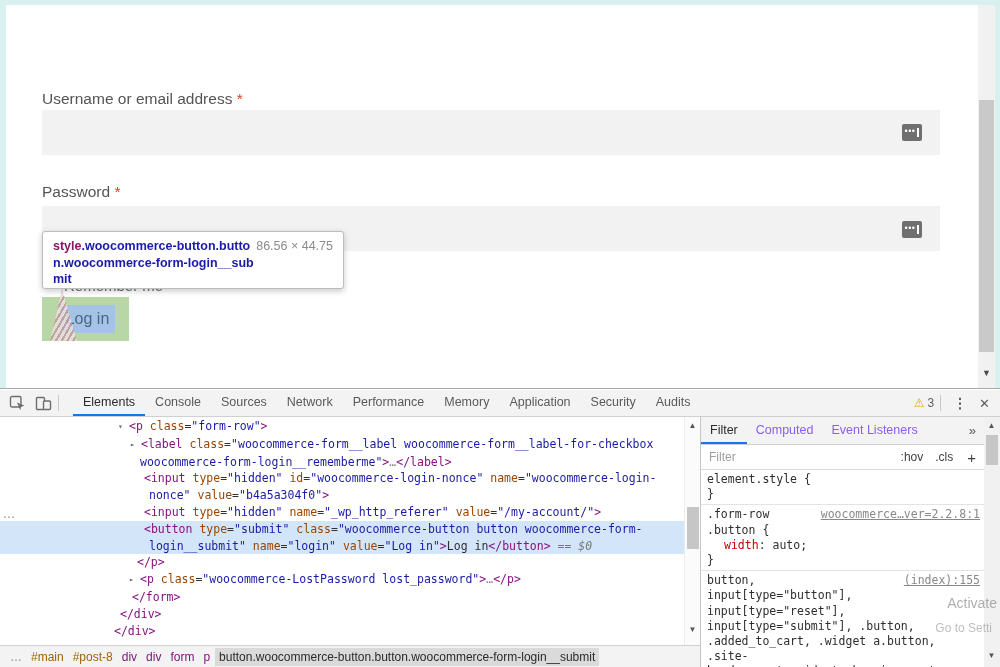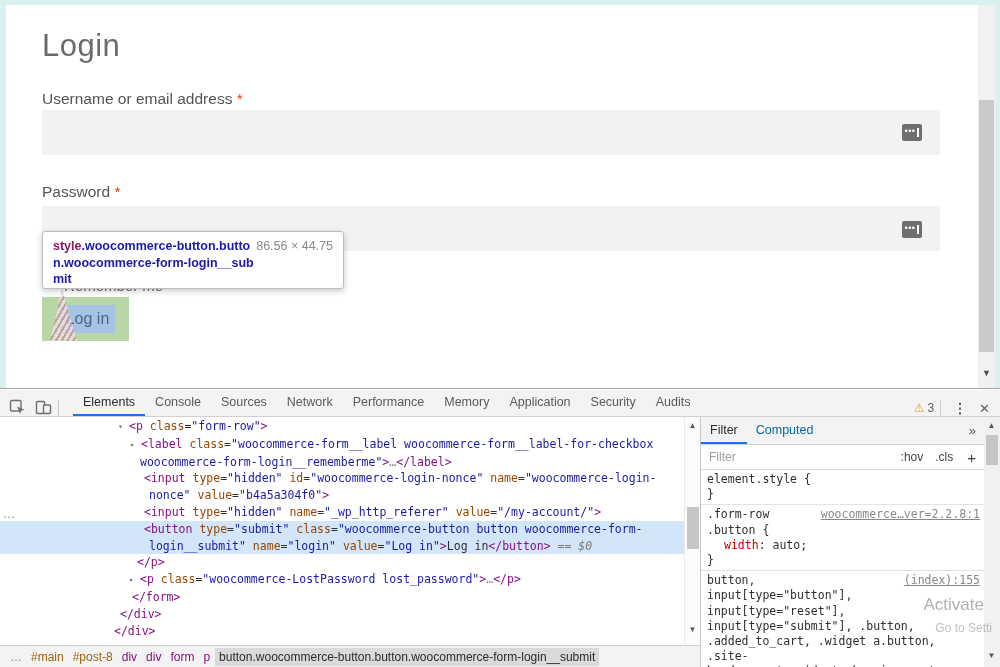--- a/index.html
+++ b/index.html
@@ -41,21 +41,21 @@
             -webkit-clip-path:polygon(45% 0,0 100%,100% 100%);clip-path:polygon(45% 0,0 100%,100% 100%);}
 
   .btn-green{position:absolute;left:42px;top:297px;width:87px;height:44px;background:#b9d7a6;z-index:2;}
   .btn-blue{position:absolute;left:60px;top:305px;width:55px;height:28px;background:#a4c3e6;z-index:3;
             display:flex;align-items:center;justify-content:center;font-size:16px;color:#4a6882;}
 
   
   .devtools{position:absolute;left:0;top:388px;width:1000px;height:279px;background:#fff;
             border-top:1px solid #a8a8a8;box-sizing:border-box;}
   .dt-toolbar{position:absolute;left:0;top:1px;width:1000px;height:27px;background:#f3f3f3;
-              border-bottom:1px solid #d0d0d0;display:flex;align-items:flex-end;box-sizing:border-box;}
+              border-bottom:1px solid #d0d0d0;display:flex;align-items:center;box-sizing:border-box;}
   .tb-icon{width:17px;height:17px;margin-left:9px;flex:0 0 auto;}
   .v-sep{width:1px;height:16px;background:#c9c9c9;margin:0 6px;flex:0 0 auto;}
   .dt-tabs{display:flex;height:26px;margin-left:8px;}
   .dt-tab{padding:0 10px;font-size:12.5px;color:#5a5a5a;line-height:25px;white-space:nowrap;}
   .dt-tab.active{color:#2b2b2b;box-shadow:inset 0 -2px 0 #1a73e8;}
   .tb-right{margin-left:auto;display:flex;align-items:center;}
   .warn-icon{color:#e9a100;font-size:12px;margin-right:3px;}
   .warn-count{color:#5f5f5f;font-size:12px;}
   .kebab-icon{color:#5f5f5f;font-size:14px;font-weight:bold;padding:0 6px;}
   .close-icon{color:#5f5f5f;font-size:13px;padding:0 10px 0 6px;}
@@ -87,50 +87,49 @@
                 border-top:1px solid #d0d0d0;display:flex;align-items:center;font-size:12px;
                 box-sizing:border-box;padding-left:6px;overflow:hidden;}
   .crumb{padding:2px 4px;margin-right:1px;white-space:nowrap;}
   .crumb.more{color:#8a8a8a;}
   .crumb.id{color:#a16207;}
   .crumb.tag{color:#881280;}
   .crumb.selected{background:#dadada;color:#2b2b2b;}
 
   .dt-styles{position:absolute;left:701px;top:28px;width:283px;height:251px;overflow:hidden;}
   .st-tabs{height:27px;background:#f3f3f3;border-bottom:1px solid #d0d0d0;display:flex;align-items:center;}
-  .st-tab{padding:0 9px;font-size:12.5px;color:#0369a1;height:26px;line-height:25px;white-space:nowrap;}
+  .st-tab{padding:0 9px;font-size:12.5px;color:#8b5cf6;height:26px;line-height:25px;white-space:nowrap;}
   .st-tab.active{color:#2b2b2b;box-shadow:inset 0 -2px 0 #1a73e8;}
   .st-overflow{margin-left:auto;color:#5a5a5a;font-size:13px;padding:0 8px;}
   .st-filter{height:24px;border-bottom:1px solid #dadada;display:flex;align-items:center;
              padding:0 8px;font-size:12px;background:#fff;}
   .filter-ph{color:#9e9e9e;}
   .st-filter-right{margin-left:auto;display:flex;align-items:center;gap:12px;color:#424242;}
   .plus-btn{font-size:15px;margin-left:2px;}
   .st-rules{font-family:"DejaVu Sans Mono",monospace;font-size:11.5px;line-height:15.2px;color:#2e2e2e;}
   .rule{padding:2px 4px 2px 6px;border-bottom:1px solid #e3e3e3;overflow:hidden;}
   .sel-line{white-space:pre-wrap;}
   .src-link{float:right;color:#888;text-decoration:underline;margin-left:4px;}
   .decl{padding-left:17px;}
 
   .st-scrollbar{position:absolute;left:984px;top:28px;width:16px;height:251px;background:#f1f1f1;}
   .st-thumb{position:absolute;left:2px;top:18px;width:12px;height:30px;background:#c6c6c6;}
 
-  .wm1{position:absolute;right:16px;top:595px;font-size:17px;color:#6e6e6e;opacity:.55;z-index:8;}
+  .wm1{position:absolute;right:3px;top:595px;font-size:14px;color:#6e6e6e;opacity:.55;z-index:8;}
   .wm2{position:absolute;right:8px;top:621px;font-size:12px;color:#8a8a8a;opacity:.55;z-index:8;}
 </style>
 </head>
 <body>
 
 <div class="stage">
 
   <div class="cyan-top"></div>
   <div class="cyan-left"></div>
   <div class="cyan-right"></div>
 
-  <div class="pg-heading">Login</div>
 
   <div class="pg-label" style="top:90px">
     <span>Username or email address</span>
     <span class="req">*</span>
   </div>
   <div class="pg-input" style="top:110px"></div>
   <div class="autofill-icon" style="left:902px;top:124px">
     <span class="dots">•••</span>
       <span class="bar"></span>
   </div>
@@ -227,20 +226,21 @@
         <span class="crumb tag">div</span>
         <span class="crumb tag">form</span>
         <span class="crumb tag">p</span>
         <span class="crumb selected">button.woocommerce-button.button.woocommerce-form-login__submit</span>
       </div>
 
     <div class="dt-styles">
       <div class="st-tabs">
           <div class="st-tab active">Filter</div>
           <div class="st-tab">Computed</div>
+          <div class="st-tab">Event Listeners</div>
           <div class="st-overflow">»</div>
         </div>
       <div class="st-filter">
         <span class="filter-ph">Filter</span>
         <span class="st-filter-right">
           <span>:hov</span>
           <span>.cls</span>
           <span class="plus-btn">+</span>
         </span>
       </div>

